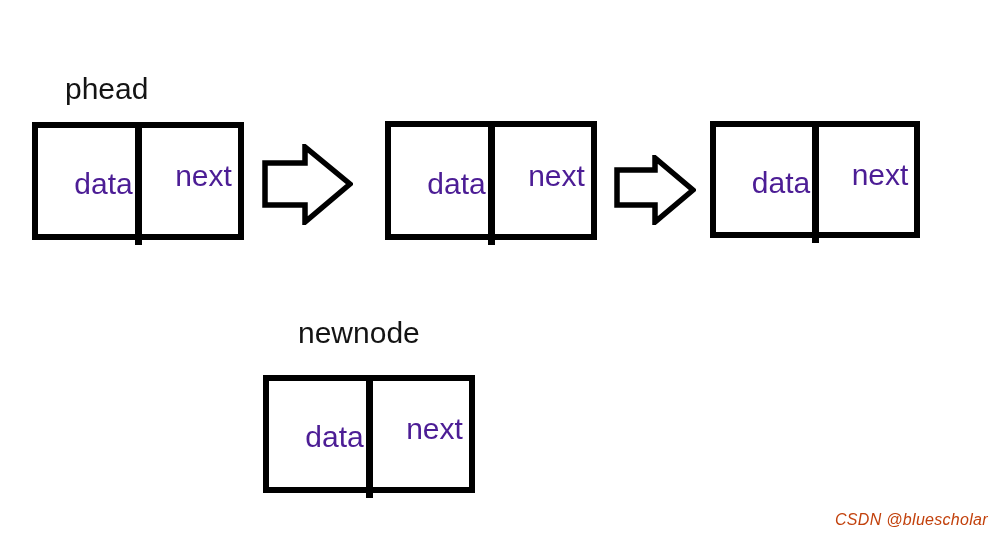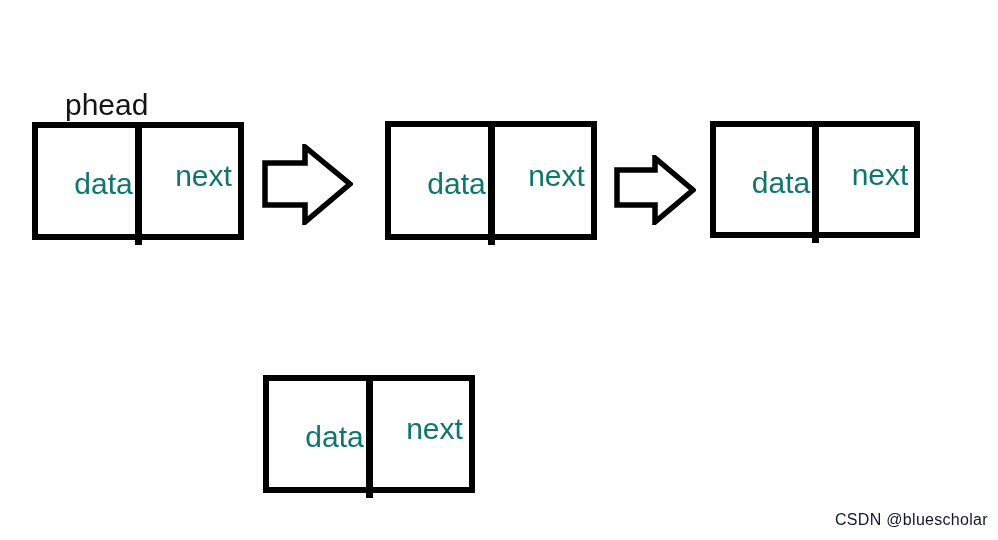--- a/index.html
+++ b/index.html
@@ -28,21 +28,21 @@
     border: 6px solid #000000;
     background: #ffffff;
     display: flex;
   }
   .cell {
     width: 50%;
     display: flex;
     align-items: center;
     justify-content: center;
     font-size: 30px;
-    color: #0f766e;
+    color: #4c1d95;
     padding-left: 31px;
   }
   .cell-data span { transform: translateY(3px); }
   .cell-next span { transform: translateY(-5px); text-align: center; }
   .divider {
     position: absolute;
     top: 0;
     bottom: -11px;     
     left: 50%;
     width: 7px;
@@ -50,41 +50,43 @@
     background: #000000;
   }
   .arrow {
     position: absolute;
   }
   .watermark {
     position: absolute;
     left: 835px;
     top: 511px;
     font-size: 16px;
-    color: #0f172a;
+    color: #c2410c;
     letter-spacing: 0.3px;
     white-space: nowrap;
+    font-style: italic;
   }
   
   .node-1   { left: 32px;  top: 122px; width: 212px; height: 118px; }
   .node-2   { left: 385px; top: 121px; width: 212px; height: 119px; }
   .node-3   { left: 710px; top: 121px; width: 210px; height: 117px; }
   .node-new { left: 263px; top: 375px; width: 212px; height: 118px; }
-  .label-phead   { left: 65px;  top: 88px;  }
+  .label-phead   { left: 65px;  top: 72px;  }
   .label-newnode { left: 298px; top: 316px; }
   .arrow-1 { left: 262px; top: 144px; }
   .arrow-2 { left: 614px; top: 155px; }
 </style>
 </head>
 <body>
 
 <div class="canvas">
 
   <div class="pointer-label label-phead">phead</div>
 
+  <div class="pointer-label label-newnode">newnode</div>
 
   <div class="node node-1">
     <div class="cell cell-data">
       <span>data</span>
     </div>
     <div class="cell cell-next">
       <span>next</span>
     </div>
     <div class="divider"></div>
   </div>

